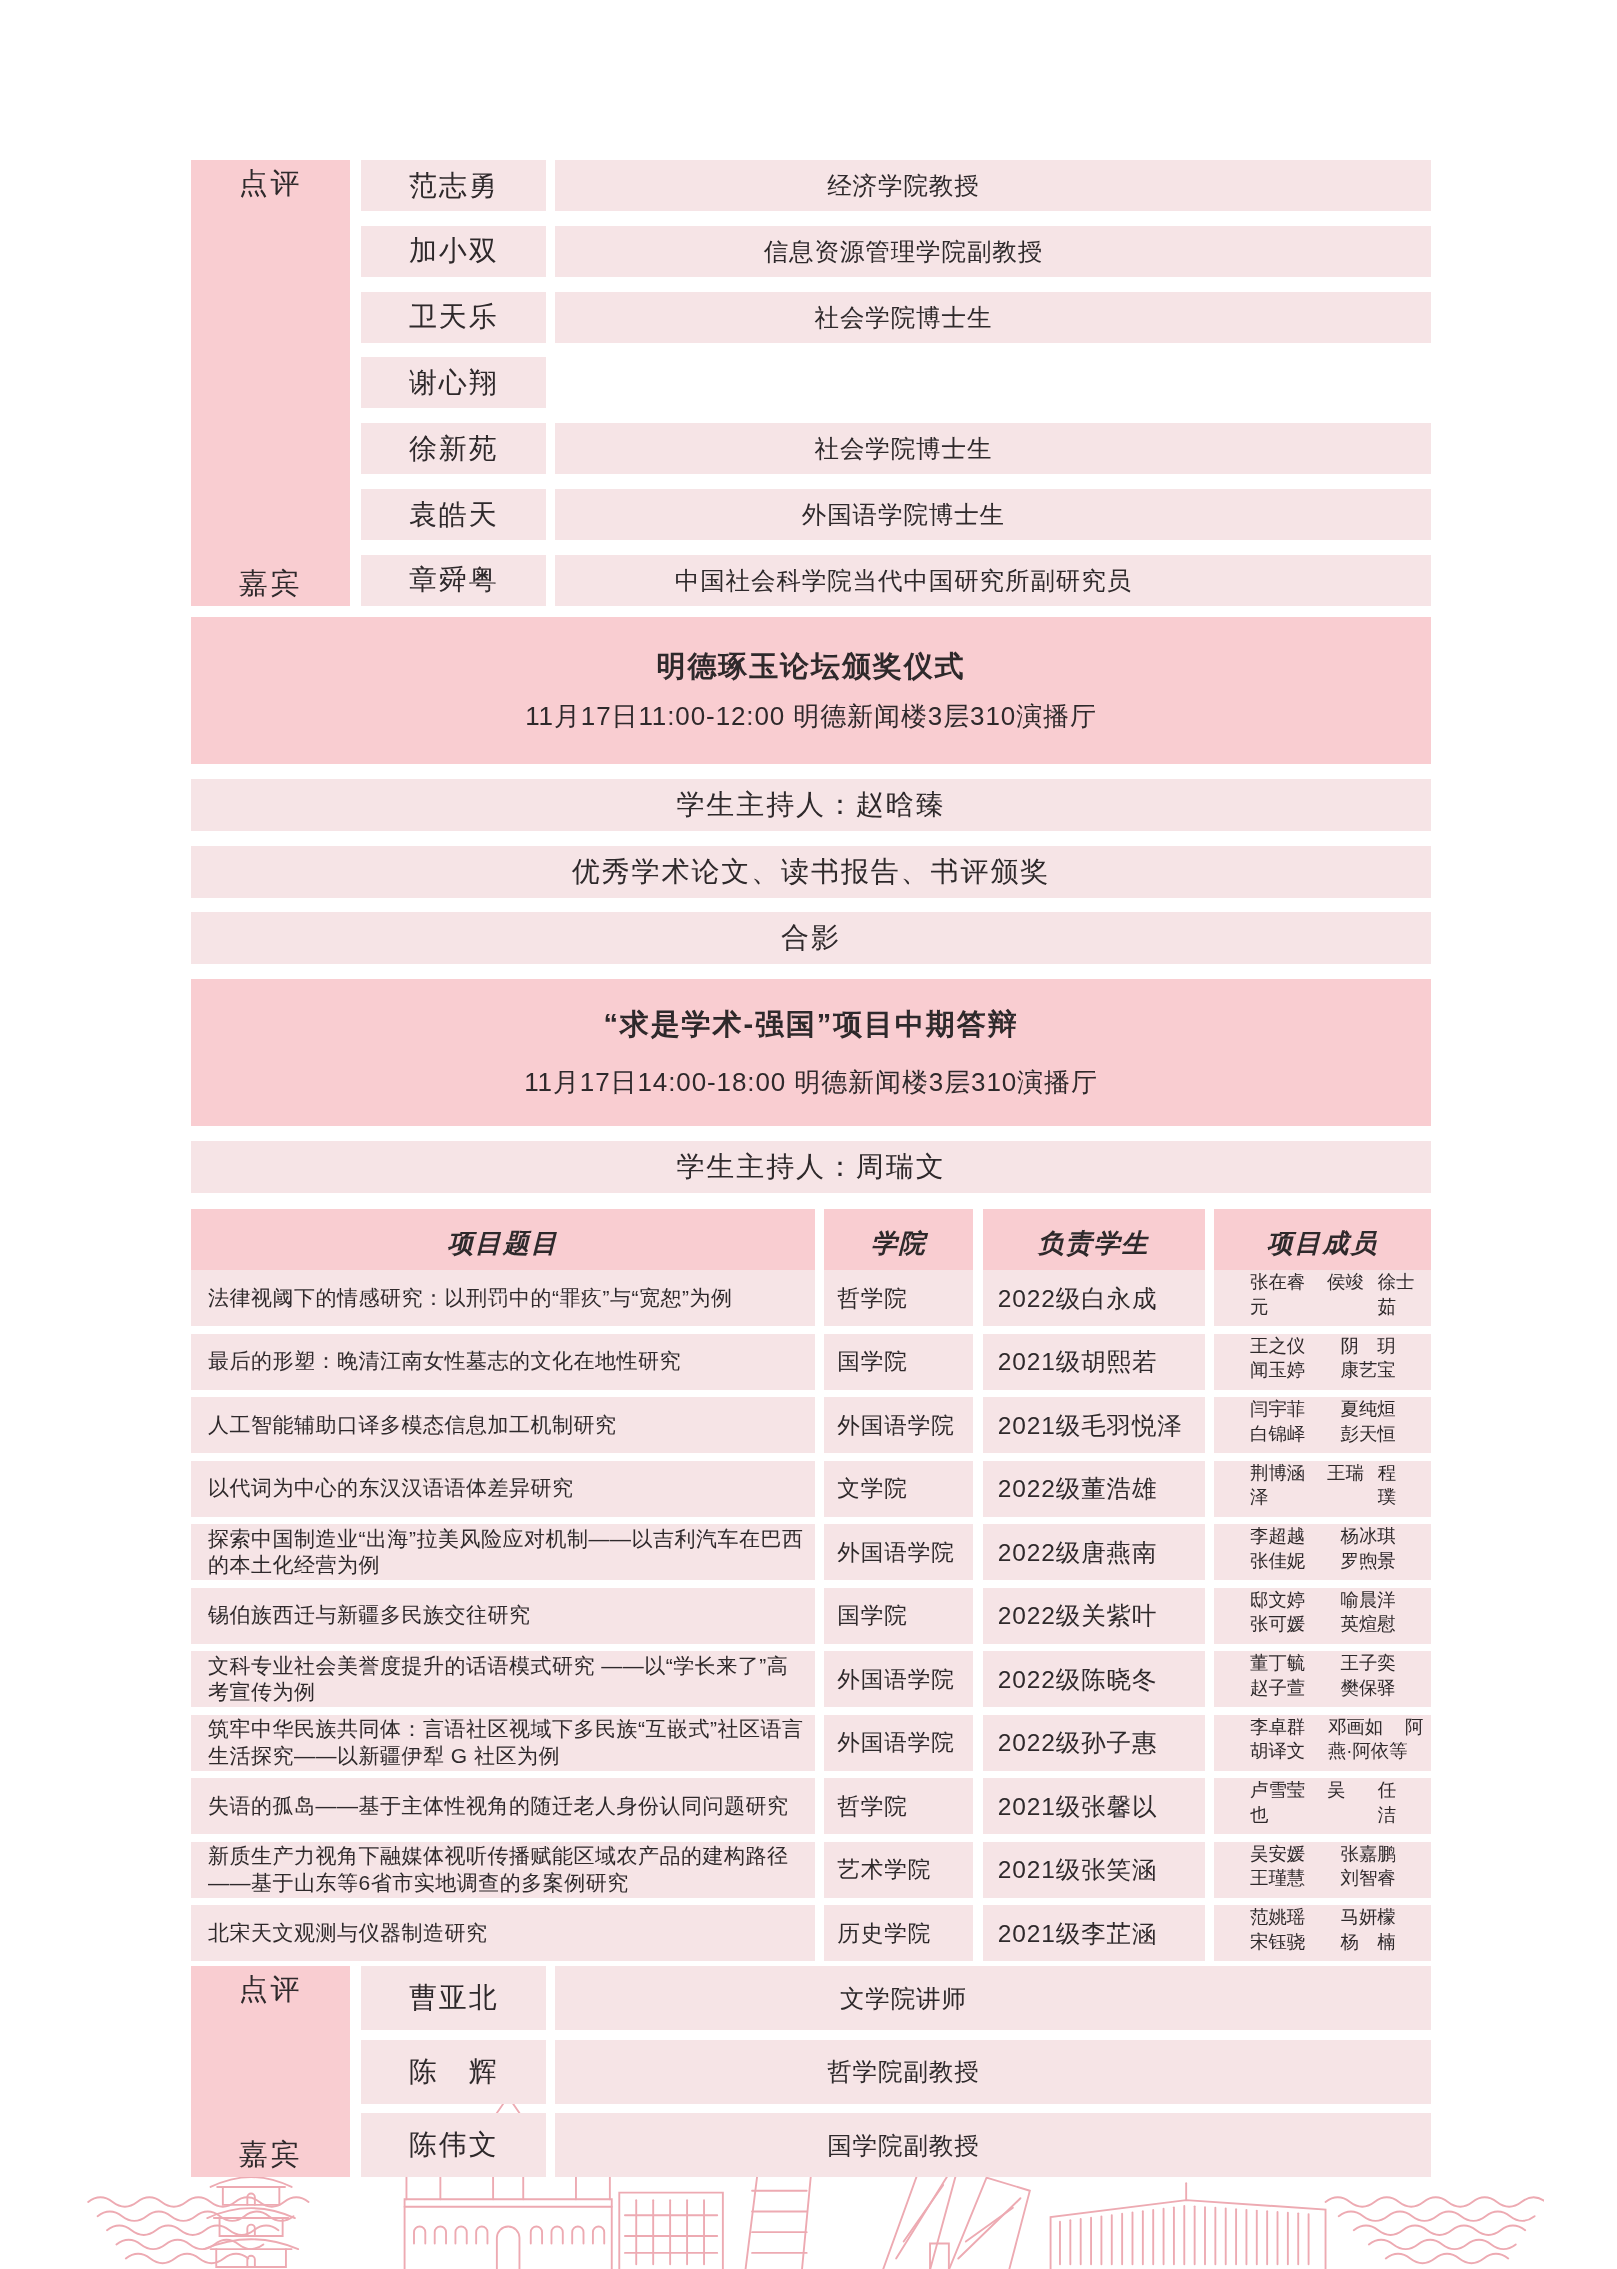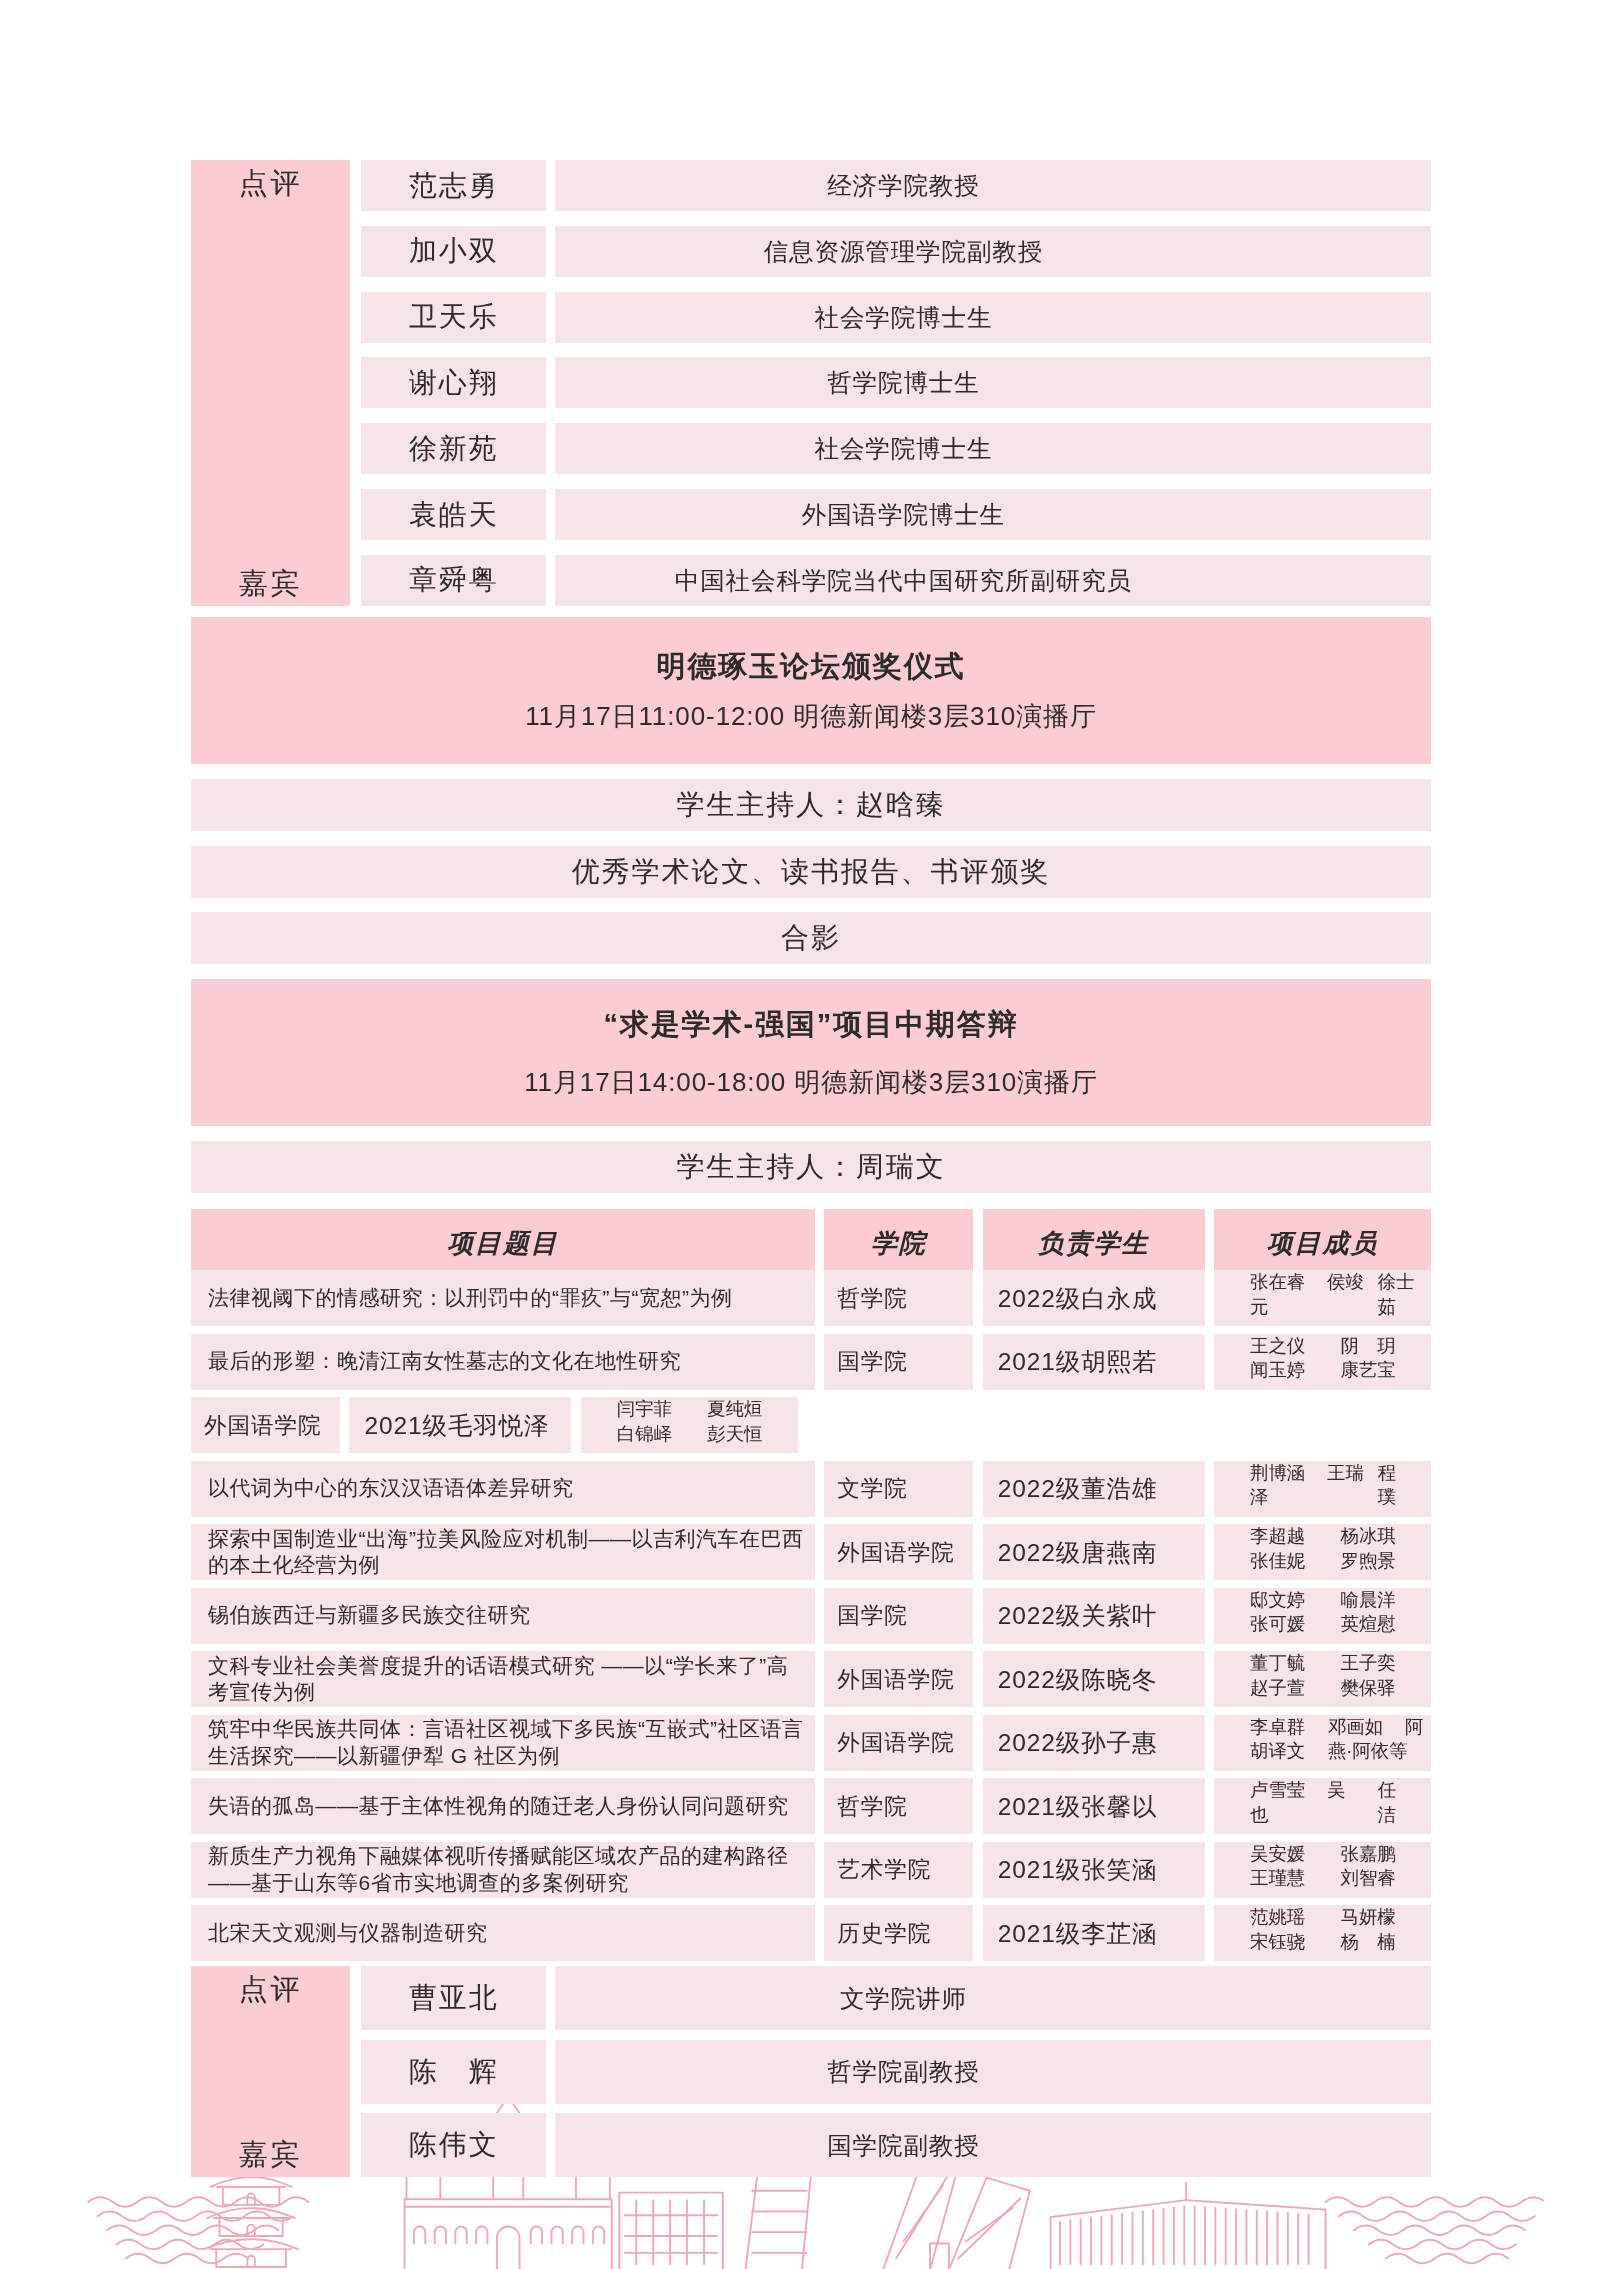--- a/index.html
+++ b/index.html
@@ -214,21 +214,20 @@
     <div class="guest-title">信息资源管理学院副教授</div>
   </div>
 
   <div class="guest-row">
     <div class="guest-name">卫天乐</div>
     <div class="guest-title">社会学院博士生</div>
   </div>
 
   <div class="guest-row">
     <div class="guest-name">谢心翔</div>
-    <div class="guest-title">哲学院博士生</div>
   </div>
 
   <div class="guest-row">
     <div class="guest-name">徐新苑</div>
     <div class="guest-title">社会学院博士生</div>
   </div>
 
   <div class="guest-row">
     <div class="guest-name">袁皓天</div>
     <div class="guest-title">外国语学院博士生</div>
@@ -279,20 +278,21 @@
     <div class="pcell pc-title w-title">最后的形塑：晚清江南女性墓志的文化在地性研究</div>
     <div class="pcell pc-college w-college">国学院</div>
     <div class="pcell pc-student w-student">2021级胡熙若</div>
     <div class="pcell pc-members w-members">
           <div class="member-line"><span class="m1">王之仪</span><span>闻玉婷</span></div>
           <div class="member-line"><span class="m1">阴　玥</span><span>康艺宝</span></div>
         </div>
   </div>
 
   <div class="proj-row">
+    <div class="pcell pc-title w-title">人工智能辅助口译多模态信息加工机制研究</div>
     <div class="pcell pc-college w-college">外国语学院</div>
     <div class="pcell pc-student w-student">2021级毛羽悦泽</div>
     <div class="pcell pc-members w-members">
           <div class="member-line"><span class="m1">闫宇菲</span><span>白锦峄</span></div>
           <div class="member-line"><span class="m1">夏纯烜</span><span>彭天恒</span></div>
         </div>
   </div>
 
   <div class="proj-row">
     <div class="pcell pc-title w-title">以代词为中心的东汉汉语语体差异研究</div>

